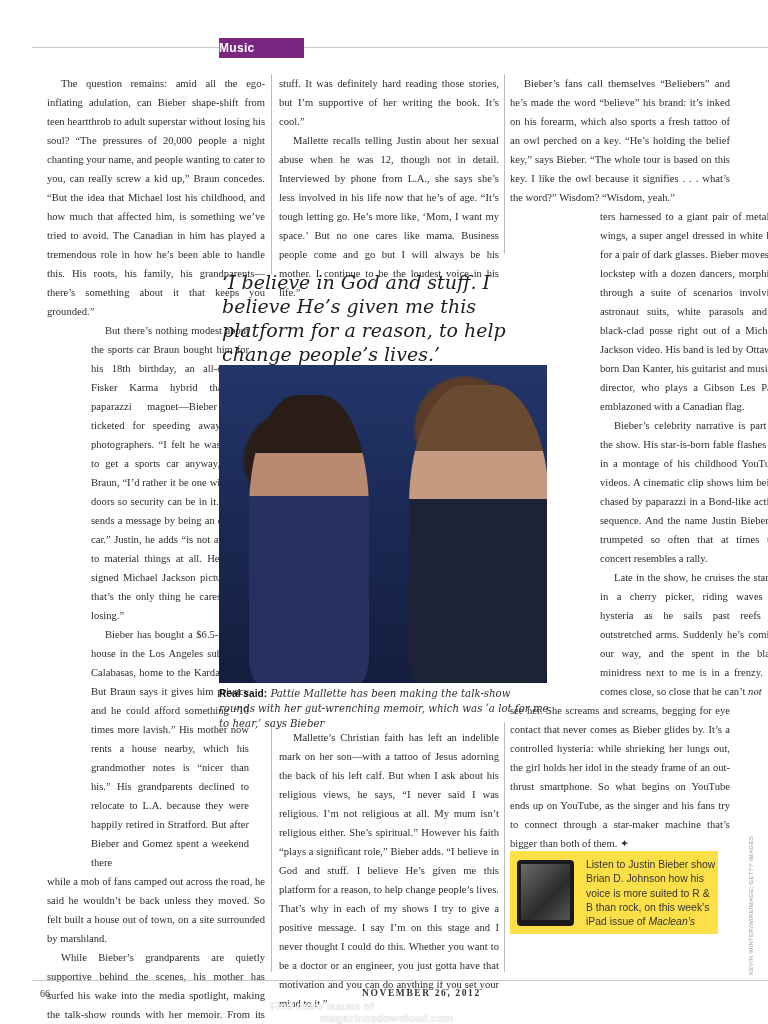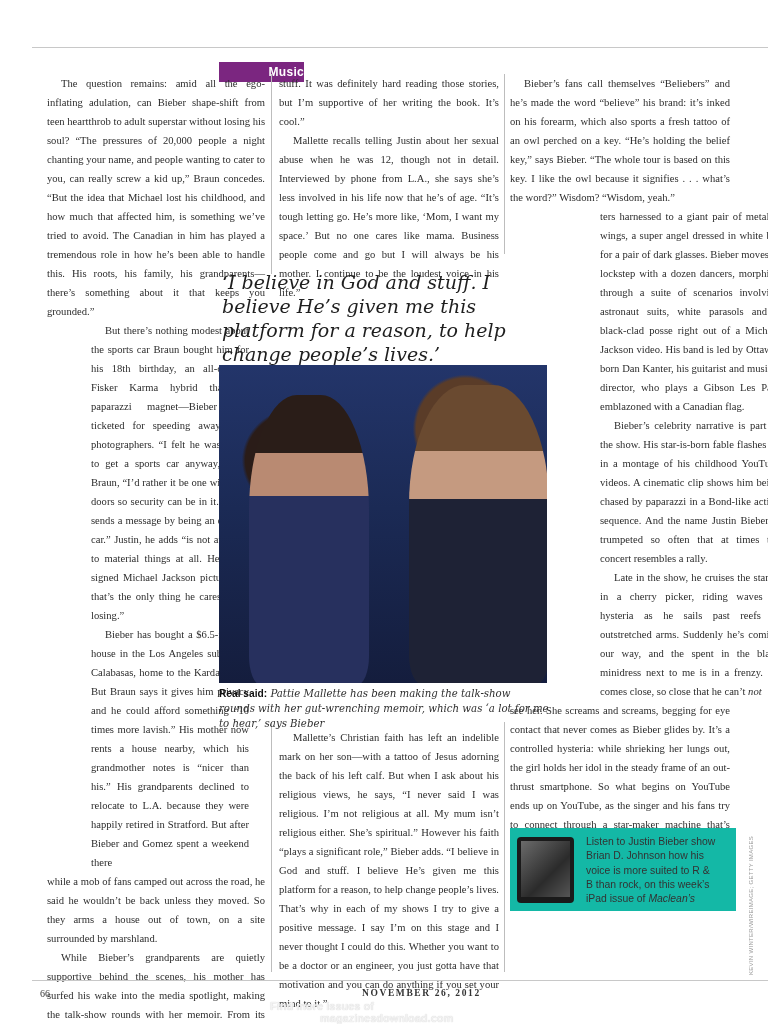--- a/index.html
+++ b/index.html
@@ -1,21 +1,21 @@
 <!DOCTYPE html>
 <html><head>
   <meta charset="utf-8">
   <style>
     html, body { margin: 0; padding: 0; background: #ffffff; }
     body { width: 768px; height: 1024px; position: relative; overflow: hidden;
            font-family: "DejaVu Serif", "Liberation Serif", serif; color: #2a2a2a; }
     .topline { position: absolute; left: 32px; right: 0; top: 47px; height: 1px; background: #c8c8c8; }
     .section-tab { position: absolute; left: 219px; top: 38px; width: 85px; height: 20px;
-                   background: #7b2680; color: #fff; text-align: right;
-                   font: bold 12px/20px "Liberation Sans", sans-serif; letter-spacing: 0.3px; margin-top: 24px; }
+                   background: #7b2680; color: #fff; text-align: left;
+                   font: bold 12px/20px "Liberation Sans", sans-serif; letter-spacing: 0.3px; }
     .col { position: absolute; font-size: 10.6px; line-height: 19px; text-align: justify;
            font-family: "Liberation Serif", serif; color: #2c2c2c; }
     .col p { margin: 0; text-indent: 14px; }
     .col p.noindent { text-indent: 0; }
     .col1 { left: 47px; top: 74px; width: 218px; }
     .col2 { left: 279px; top: 74px; width: 220px; }
     .col3 { left: 510px; top: 74px; width: 220px; }
     .vrule { position: absolute; width: 1px; background: #bdbdbd; }
     .narrow { width: 158px; margin-left: 44px; }
     .narrow-r { margin-left: 90px; width: 130px; }
@@ -25,21 +25,21 @@
              background: radial-gradient(ellipse at 30% 35%, #c89a82 0 8%, transparent 9%),
                          radial-gradient(ellipse at 70% 30%, #b68870 0 9%, transparent 10%),
                          radial-gradient(ellipse at 75% 20%, #5a3c28 0 14%, transparent 15%),
                          radial-gradient(ellipse at 25% 30%, #2a1c18 0 16%, transparent 17%),
                          linear-gradient(180deg, #23356a 0%, #1b2a55 45%, #141d3d 100%);
              overflow: hidden; }
     .photo .fig { position: absolute; border-radius: 40% 40% 10% 10%; }
     .caption { position: absolute; left: 219px; top: 686px; width: 330px; font-size: 10.2px; line-height: 15px;
                font-family: "DejaVu Serif", serif; font-style: italic; color: #2e2e2e; }
     .caption .lbl { font-family: "Liberation Sans", sans-serif; font-style: normal; font-weight: bold; color: #111; }
-    .ipad-box { position: absolute; left: 510px; top: 828px; width: 208px; height: 83px; background: #14b8a6; padding-left: 18px; }
+    .ipad-box { position: absolute; left: 510px; top: 851px; width: 208px; height: 83px; background: #fde047; }
     .ipad-thumb { position: absolute; left: 7px; top: 9px; width: 57px; height: 66px; background: #1a1a1a; border-radius: 4px; }
     .ipad-thumb .screen { position: absolute; left: 4px; top: 4px; right: 4px; bottom: 6px;
                           background: linear-gradient(135deg, #6b6b6b, #2b2b2b 60%, #555); }
     .ipad-text { position: absolute; left: 76px; top: 7px; width: 130px; font: 10.4px/14.3px "Liberation Sans", sans-serif; color: #333; }
     .ipad-text i { font-style: italic; }
     .credit { position: absolute; left: 748px; top: 975px; transform: rotate(-90deg); transform-origin: left top;
               font: 6px "Liberation Sans", sans-serif; color: #999; white-space: nowrap; letter-spacing: 0.3px; }
     .bottomline { position: absolute; left: 32px; right: 0; top: 980px; height: 1px; background: #c8c8c8; }
     .page-num { position: absolute; left: 40px; top: 988px; font: 10px "Liberation Serif", serif; color: #333; }
     .issue-date { position: absolute; left: 318px; top: 988px; font: bold 9.5px "Liberation Serif", serif; letter-spacing: 1.6px; color: #333; margin-left: 44px; }
@@ -52,21 +52,21 @@
 
 <div class="topline"></div>
 <div class="section-tab">Music</div>
 
 <div class="col col1">
   <p style="margin-right:0;">The question remains: amid all the ego-inflating adulation, can Bieber shape-shift from teen heartthrob to adult superstar without losing his soul? “The pressures of 20,000 people a night chanting your name, and people wanting to cater to you, can really screw a kid up,” Braun concedes. “But the idea that Michael lost his childhood, and how much that affected him, is something we’ve tried to avoid. The Canadian in him has played a tremendous role in how he’s been able to handle this. His roots, his family, his grandparents—there’s something about it that keeps you grounded.”</p>
   <div class="narrow">
     <p>But there’s nothing modest about the sports car Braun bought him for his 18th birthday, an all-chrome Fisker Karma hybrid that’s a paparazzi magnet—Bieber was ticketed for speeding away from photographers. “I felt he was going to get a sports car anyway,” says Braun, “I’d rather it be one with four doors so security can be in it. It also sends a message by being an electric car.” Justin, he adds “is not attached to material things at all. He has a signed Michael Jackson picture and that’s the only thing he cares about losing.”</p>
     <p>Bieber has bought a $6.5-million house in the Los Angeles suburb of Calabasas, home to the Kardashians. But Braun says it gives him privacy and he could afford something “10 times more lavish.” His mother now rents a house nearby, which his grandmother notes is “nicer than his.” His grandparents declined to relocate to L.A. because they were happily retired in Stratford. But after Bieber and Gomez spent a weekend there</p>
   </div>
-  <p class="noindent">while a mob of fans camped out across the road, he said he wouldn’t be back unless they moved. So they arms a house out of town, on a site surrounded by marshland.</p>
+  <p class="noindent">while a mob of fans camped out across the road, he said he wouldn’t be back unless they moved. So felt built a house out of town, on a site surrounded by marshland.</p>
   <p>While Bieber’s grandparents are quietly supportive behind the scenes, his mother has surfed his wake into the media spotlight, making the talk-show rounds with her memoir. From its multiple incidents of childhood sexual abuse (by non-family members) to the grisly breakup with Justin’s dad—which climaxes with her smashing a beer bottle into his teeth—it seems like too much information for any son. “Yeah, it was a lot for me to hear,” Bieber says. “But I’m older now. When I was younger, my mum never told me any of this</p>
 </div>
 
 <div class="vrule" style="left:271px; top:74px; height:200px;"></div>
 <div class="vrule" style="left:271px; top:722px; height:250px;"></div>
 <div class="vrule" style="left:504px; top:74px; height:180px;"></div>
 <div class="vrule" style="left:504px; top:722px; height:250px;"></div>
 
 <div class="col col2">
   <p class="noindent">stuff. It was definitely hard reading those stories, but I’m supportive of her writing the book. It’s cool.”</p>

